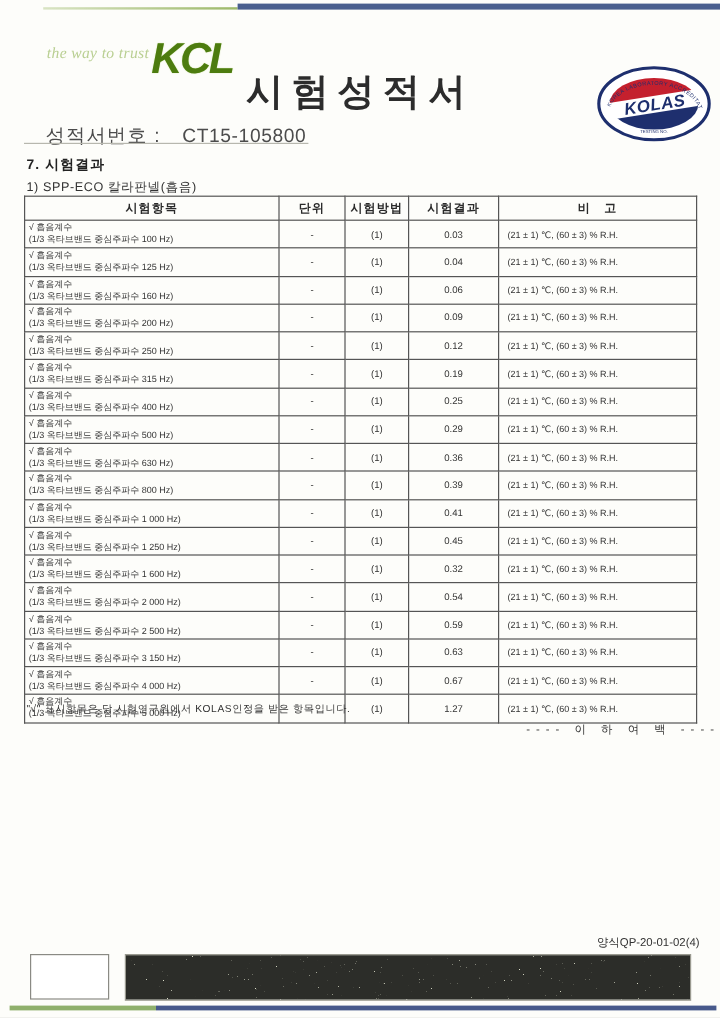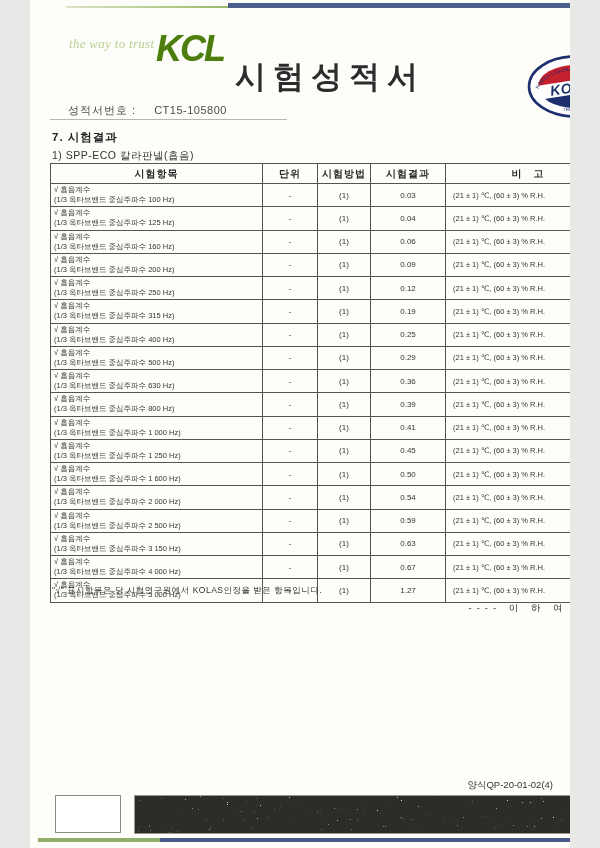--- a/index.html
+++ b/index.html
@@ -1,31 +1,31 @@
 <!DOCTYPE html>
 <html><head>
 <meta charset="utf-8">
 <style>
   html,body { margin:0; padding:0; background:#e8e8e6; }
   .page {
-    position:relative; width:540px; height:848px; margin:0 auto;
+    position:relative; width:600px; height:848px; margin:0 auto;
     background:#fdfdfa; overflow:hidden;
     font-family:"Liberation Sans","DejaVu Sans",sans-serif; color:#3a3a3a;
   }
   
   .top-rule-green { position:absolute; left:36px; top:6px; width:162px; height:2px; background:linear-gradient(to right,#d9e4c4,#9db969); }
   .top-rule-blue  { position:absolute; left:198px; top:3px; width:402px; height:5px; background:#4a5f8e; }
   
   .tagline { position:absolute; left:39px; top:36px; font-family:"Liberation Serif","DejaVu Serif",serif; font-style:italic; font-size:13px; color:#b9cf92; letter-spacing:0.3px; }
   .kcl { position:absolute; left:126px; top:28px; font-size:36px; font-weight:bold; font-style:italic; color:#4d7c0f; letter-spacing:-2px; text-shadow:0 0 1px #bcd98a; }
   .doc-title { position:absolute; left:150px; top:56px; width:300px; text-align:center; font-size:31px; font-weight:bold; color:#2c2c2c; letter-spacing:7px; }
   .logo-ilac { position:absolute; left:438px; top:62px; }
   .logo-kolas { position:absolute; left:497px; top:54px; }
   
-  .report-line { position:absolute; left:38px; top:103px; font-size:11px; color:#4c4c4c; letter-spacing:1px; }
+  .report-line { position:absolute; left:38px; top:103px; font-size:16px; color:#4c4c4c; letter-spacing:1px; }
   .report-line .num { margin-left:18px; letter-spacing:0.5px; }
   .report-underline { position:absolute; left:20px; top:119px; width:237px; height:1px; background:#b7b7ae; }
   
   .section-title { position:absolute; left:22px; top:130px; font-size:11.5px; font-weight:bold; color:#222; letter-spacing:1px; }
   .subsection-title { position:absolute; left:22px; top:149px; font-size:10.5px; color:#333; letter-spacing:0.5px; }
   
   .results-table { position:absolute; left:20px; top:163px; width:560px; border-collapse:collapse; table-layout:fixed; }
   .results-table th, .results-table td { border:1px solid #555; padding:0; overflow:hidden; }
   .results-table th { height:19px; font-size:10px; font-weight:bold; color:#2a2a2a; letter-spacing:1px; }
   .results-table tr.data-row { height:22px;padding-left:44px; }
@@ -223,21 +223,21 @@
           <td class="c-center">0.45</td>
           <td class="c-remark">(21 ± 1) ℃, (60 ± 3) % R.H.</td>
         </tr>
         <tr class="data-row">
           <td class="c-item">
             <div>√ 흡음계수</div>
             <div>(1/3 옥타브밴드 중심주파수  1 600 Hz)</div>
           </td>
           <td class="c-center">-</td>
           <td class="c-center">(1)</td>
-          <td class="c-center">0.50</td>
+          <td class="c-center">0.32</td>
           <td class="c-remark">(21 ± 1) ℃, (60 ± 3) % R.H.</td>
         </tr>
         <tr class="data-row">
           <td class="c-item">
             <div>√ 흡음계수</div>
             <div>(1/3 옥타브밴드 중심주파수  2 000 Hz)</div>
           </td>
           <td class="c-center">-</td>
           <td class="c-center">(1)</td>
           <td class="c-center">0.54</td>

